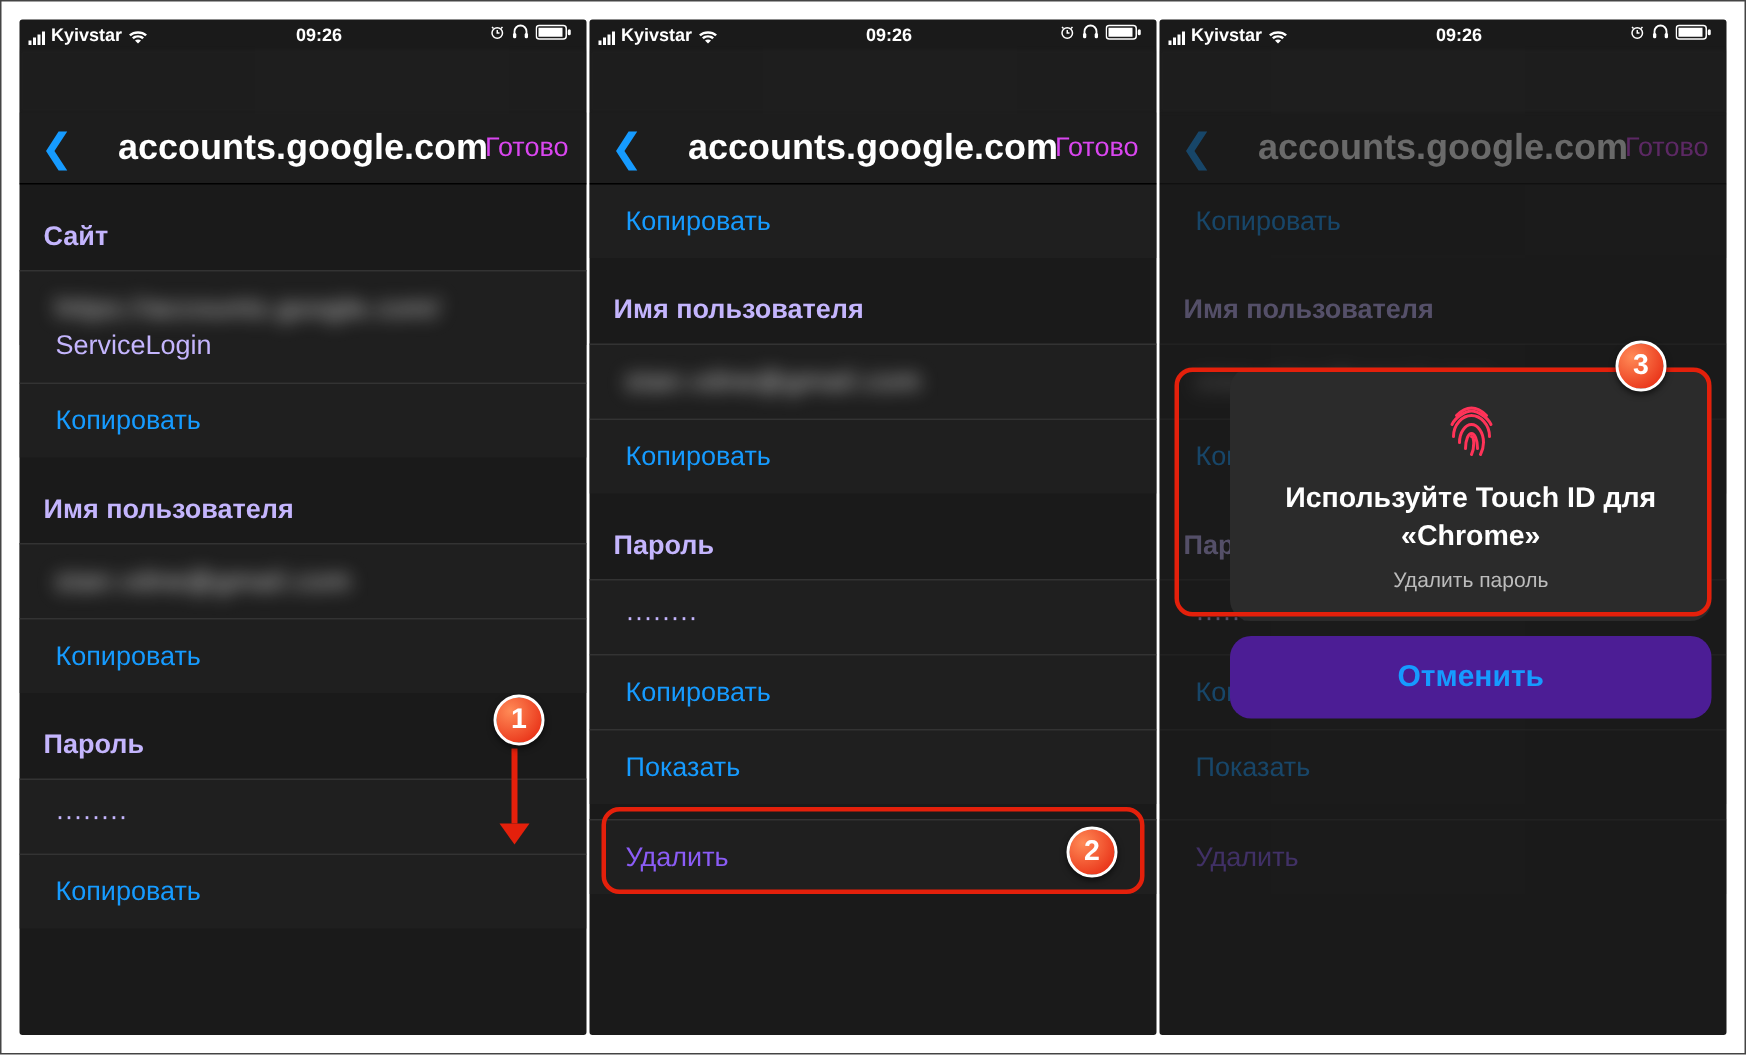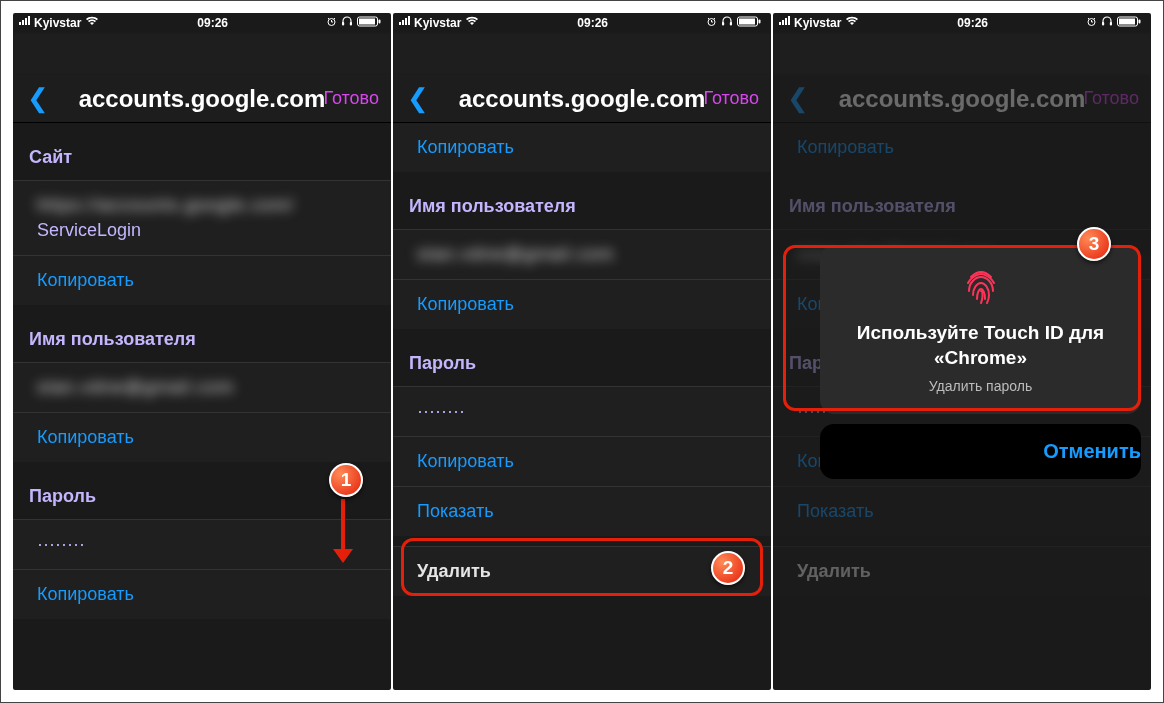--- a/index.html
+++ b/index.html
@@ -1,49 +1,49 @@
 <!DOCTYPE html>
 <html><head>
 <meta charset="utf-8">
 <style>
   * { margin:0; padding:0; box-sizing:border-box; }
   body { background:#fff; font-family:-apple-system,Helvetica,Arial,sans-serif; width:1164px; height:703px; display:flex; gap:2px; padding:12px; border:1px solid #444; }
   .panel { flex:1; background:#1a1a1a; position:relative; overflow:hidden; border-radius:2px; }
   .status-bar { height:20px; color:#fff; font-size:12px; display:flex; justify-content:space-between; align-items:center; padding:0 10px 0 6px; font-weight:600; }
-  .sb-left,.sb-right { display:flex; align-items:flex-start; gap:4px; }
+  .sb-left,.sb-right { display:flex; align-items:flex-end; gap:4px; }
   .signal-icon { display:inline-flex; align-items:flex-end; gap:1px; }
   .signal-icon i { width:2px; background:#fff; display:block; }
   .signal-icon i:nth-child(1){height:3px}.signal-icon i:nth-child(2){height:5px}.signal-icon i:nth-child(3){height:7px}.signal-icon i:nth-child(4){height:9px}
   .wifi-icon svg,.status-icon svg{display:block;}
   .ghost-bar { height:42px; background:#262626; opacity:.35; filter:blur(1px); }
   .nav-bar { height:48px; display:flex; align-items:center; background:rgba(30,30,30,.85); border-bottom:1px solid #000; position:relative; }
   .back-chev { color:#169bff; font-size:26px; font-weight:400; padding:0 14px; }
   .nav-title { color:#fff; font-size:24px; font-weight:600; position:absolute; left:0; right:0; text-align:center; pointer-events:none; }
   .nav-done { color:#d946ef; font-size:18px; font-weight:400; margin-left:auto; padding-right:12px; }
   .section { margin-top:10px; }
   .section-h { color:#c4b5fd; font-size:18px; font-weight:600; padding:14px 16px 12px; }
   .cell { border-top:1px solid #333; padding:14px 24px; color:#169bff; font-size:18px; background:#1f1f1f; }
   .cell.white { color:#c4b5fd; }
   .cell.first { border-top:1px solid #333; }
   .cell.blurred span { color:#ddd; filter:blur(6px); letter-spacing:1px; }
-  .delete { color:#e5e5e5;font-weight:bold; }
+  .delete { color:#8b5cf6; }
   
   .badge { position:absolute; width:34px; height:34px; border-radius:50%; background:radial-gradient(circle at 30% 30%,#ff8a56,#e4200b); color:#fff; font-weight:700; font-size:19px; display:flex; align-items:center; justify-content:center; border:2px solid #fff; box-shadow:0 2px 4px rgba(0,0,0,.6); z-index:50; }
   .arrow-line { position:absolute; z-index:40; }
   .arrow-line .shaft { width:4px; background:#e4200b; margin:0 auto; }
   .arrow-line .head { width:0;height:0;border-left:10px solid transparent;border-right:10px solid transparent;border-top:14px solid #e4200b; margin:0 auto; }
   
   .highlight { position:absolute; border:3px solid #e4200b; border-radius:12px; pointer-events:none; z-index:30; }
   
   .sheet-wrapper { position:absolute; left:10px; right:10px; top:232px; z-index:20;margin-left:37px; }
   .sheet-main { background:#2b2b2b; border-radius:14px; padding:18px 20px 20px; text-align:center; }
   .fprint { width:48px; height:48px; margin:0 auto 10px; }
   .touch-title { color:#fff; font-size:19px; font-weight:600; line-height:1.3; }
   .touch-sub { color:#bcbcbc; font-size:14px; margin-top:8px; }
-  .sheet-cancel { background:#000000; border-radius:14px; text-align:right; color:#169bff; font-size:20px; font-weight:600; padding:16px 0; margin-top:10px; }
+  .sheet-cancel { background:#4c1d95; border-radius:14px; text-align:center; color:#169bff; font-size:20px; font-weight:600; padding:16px 0; margin-top:10px; }
   
   .dim { opacity:.35; }
 </style>
 </head>
 <body>
 
 <div class="panel">
   <div class="status-bar">
     <div class="sb-left">
       <span class="signal-icon">

